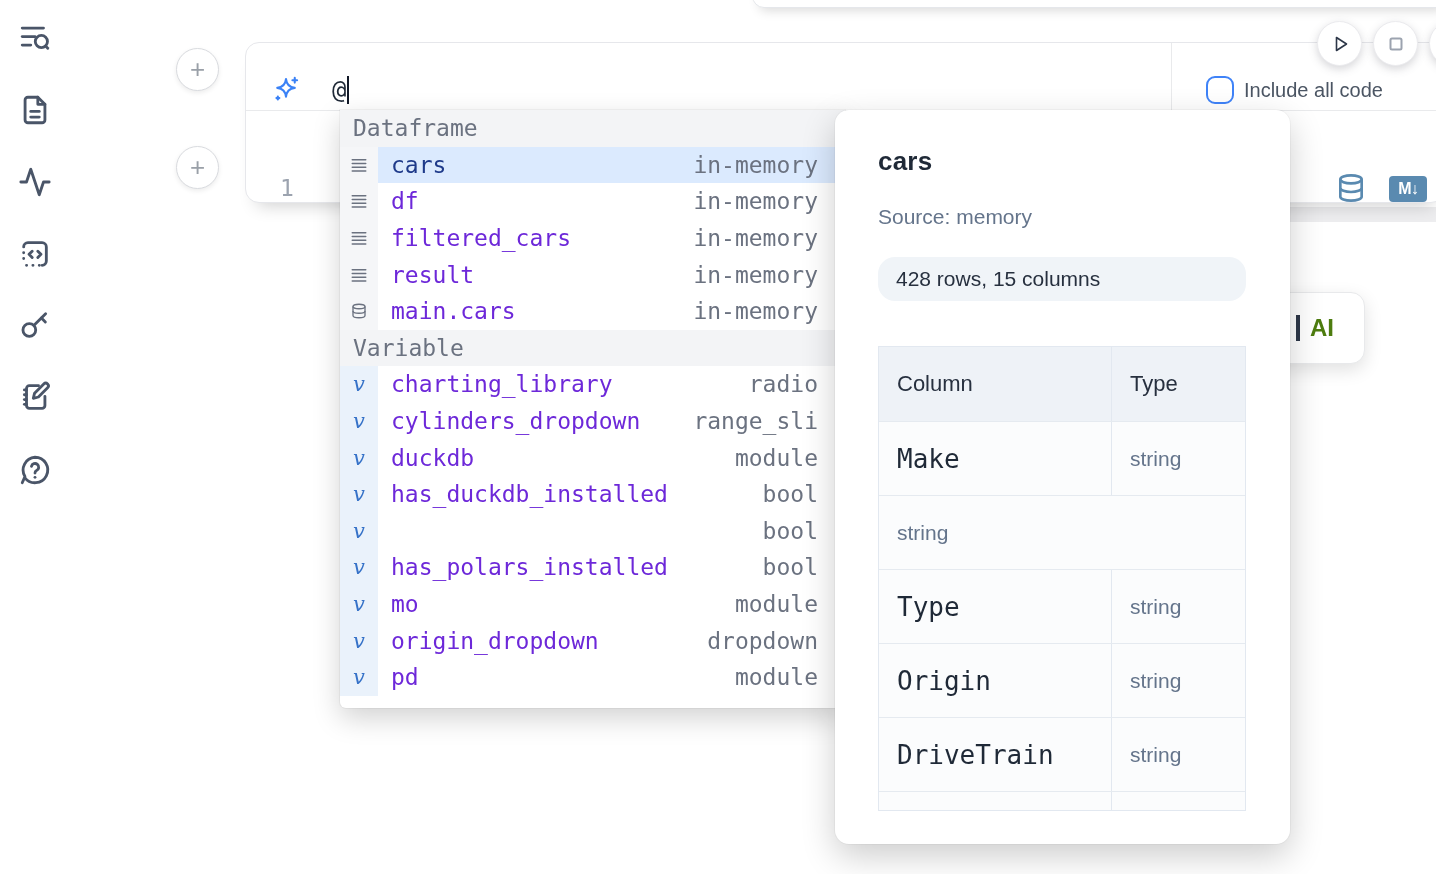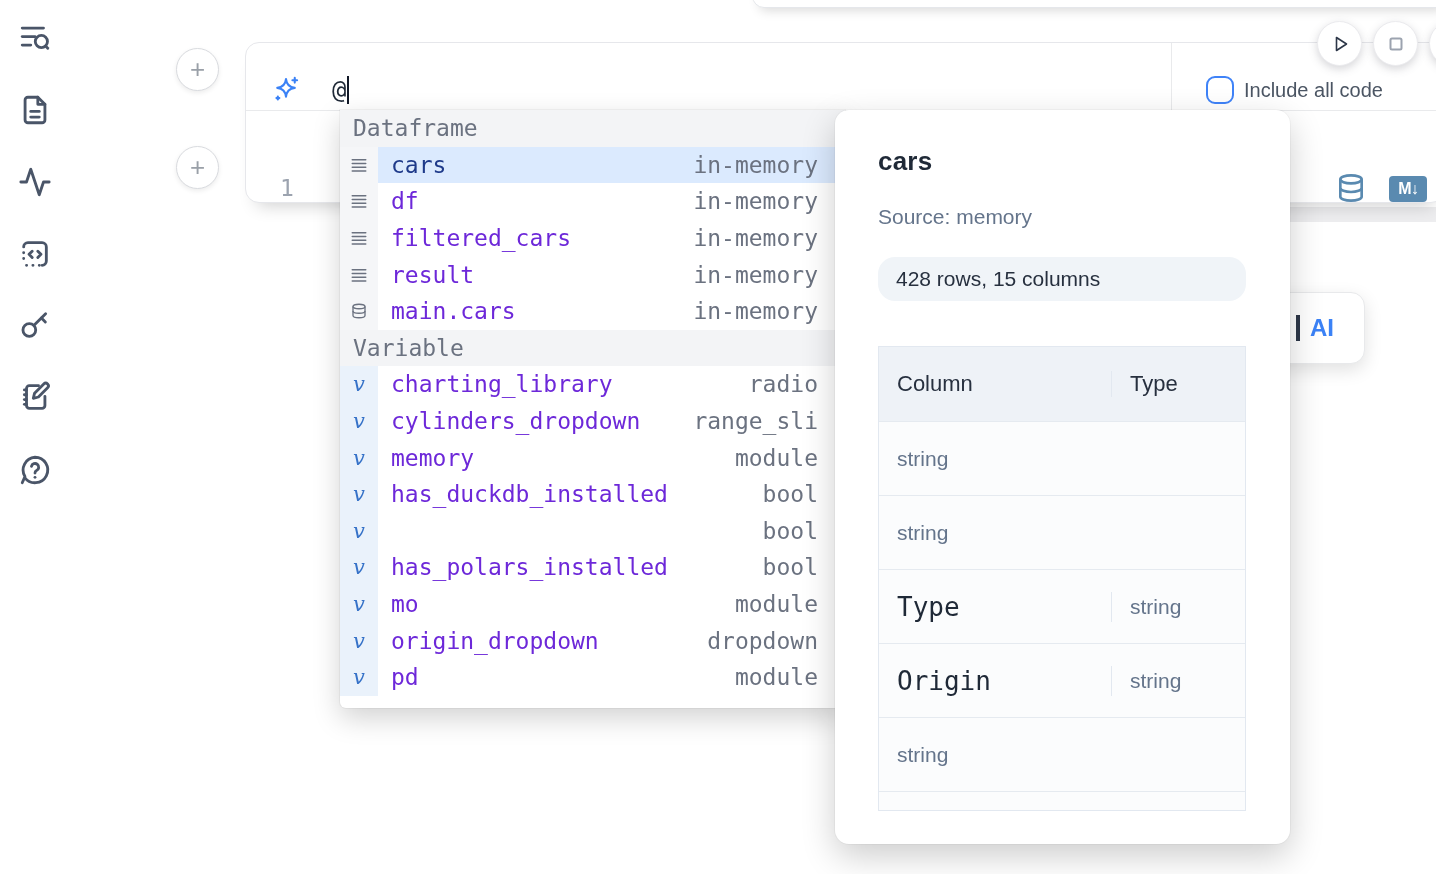--- a/index.html
+++ b/index.html
@@ -56,21 +56,21 @@
              border:1.5px solid #d9dbdf; box-shadow:0 2px 5px rgba(0,0,0,.08); color:#9aa0a8;
              font-size:26px; line-height:40px; text-align:center; cursor:pointer; z-index:3;
              font-family:"Liberation Sans", sans-serif; }
   #add-btn-1 { top:48px; } #add-btn-2 { top:146px; }
 
   
   #ai-btn { left:1160px; top:292px; width:205px; height:72px; background:#fff; border:1px solid #e8e9eb;
             border-radius:14px; box-shadow:0 6px 18px rgba(0,0,0,.12); z-index:4;
             display:flex; align-items:center; justify-content:flex-end; padding-right:30px; cursor:pointer; }
   #ai-btn .bar { width:4px; height:26px; background:#2d3748; margin-right:10px; }
-  #ai-btn .lbl { font-size:24px; font-weight:bold; color:#3b82f6; }
+  #ai-btn .lbl { font-size:24px; font-weight:bold; color:#4d7c0f; }
 
   
   #dropdown { left:340px; top:110px; width:505px; height:598px; background:#fff; z-index:5;
               box-shadow:0 10px 28px rgba(0,0,0,.18), 0 0 0 1px rgba(0,0,0,.04);
               border-radius:0 0 6px 6px; overflow:hidden;
               font-family:"DejaVu Sans Mono", monospace; font-size:23px; }
   .ac-header { height:36.6px; background:#f3f4f6; color:#6b7280; line-height:36.6px; padding-left:13px; }
   .ac-row { display:flex; height:36.6px; align-items:center; cursor:pointer; }
   .ac-gutter { width:38px; height:100%; background:#f5f6f8; display:flex; align-items:center; justify-content:center; flex:none; }
   .ac-row.var .ac-gutter { background:#eaf2fb; }
@@ -84,21 +84,21 @@
   .var-glyph { font-family:"DejaVu Serif", serif; font-style:italic; font-size:21px; color:#3672c8; }
 
   
   #panel { left:835px; top:110px; width:455px; height:734px; background:#fff; border-radius:14px;
            box-shadow:0 12px 34px rgba(0,0,0,.20), 0 0 0 1px rgba(0,0,0,.03); z-index:6; padding:36px 0 0 43px; }
   #panel-title { font-size:26px; font-weight:bold; color:#1f2937; letter-spacing:.2px; }
   #panel-source { margin-top:28px; font-size:21px; color:#64748b; }
   #shape-badge { margin-top:28px; width:368px; height:44px; background:#f0f4f8; border-radius:17px;
                  font-size:21px; color:#27303f; line-height:44px; padding-left:18px; }
   #schema-table { margin-top:45px; width:368px; height:465px; border:1px solid #e2e8f0; overflow:hidden; }
-  .t-row { display:flex; height:74px; border-bottom:1px solid #e5eaf0; background:#fbfcfd;align-items:center; }
+  .t-row { display:flex; height:74px; border-bottom:1px solid #e5eaf0; background:#fbfcfd; }
   .t-row.head { height:75px; background:#eef2f7; }
   .t-c1 { width:233px; border-right:1px solid #e2e8f0; display:flex; align-items:center; padding-left:18px; }
   .t-c2 { flex:1; display:flex; align-items:center; padding-left:18px; }
   .t-row.head .t-c1, .t-row.head .t-c2 { font-size:22px; color:#27303f; }
   .col-name { font-family:"DejaVu Sans Mono", monospace; font-size:26px; color:#1f2937; }
   .col-type { font-size:21px; color:#64748b; }
 </style>
 </head>
 <body>
 
@@ -293,21 +293,21 @@
       <div class="ac-main">
           <span class="ac-name">cylinders_dropdown</span>
           <span class="ac-type">range_sli</span>
         </div>
     </div>
     <div class="ac-row var">
       <div class="ac-gutter">
           <span class="var-glyph">v</span>
         </div>
       <div class="ac-main">
-          <span class="ac-name">memory</span>
+          <span class="ac-name">duckdb</span>
           <span class="ac-type">module</span>
         </div>
     </div>
     <div class="ac-row var">
       <div class="ac-gutter">
           <span class="var-glyph">v</span>
         </div>
       <div class="ac-main">
           <span class="ac-name">has_duckdb_installed</span>
           <span class="ac-type">bool</span>
@@ -363,20 +363,23 @@
     <div id="panel-title">cars</div>
     <div id="panel-source">Source: memory</div>
     <div id="shape-badge">428 rows, 15 columns</div>
 
     <div id="schema-table">
       <div class="t-row head">
         <div class="t-c1">Column</div>
         <div class="t-c2">Type</div>
       </div>
       <div class="t-row">
+        <div class="t-c1">
+            <span class="col-name">Make</span>
+          </div>
         <div class="t-c2">
             <span class="col-type">string</span>
           </div>
       </div>
       <div class="t-row">
         <div class="t-c2">
             <span class="col-type">string</span>
           </div>
       </div>
       <div class="t-row">
@@ -389,20 +392,23 @@
       </div>
       <div class="t-row">
         <div class="t-c1">
             <span class="col-name">Origin</span>
           </div>
         <div class="t-c2">
             <span class="col-type">string</span>
           </div>
       </div>
       <div class="t-row">
+        <div class="t-c1">
+            <span class="col-name">DriveTrain</span>
+          </div>
         <div class="t-c2">
             <span class="col-type">string</span>
           </div>
       </div>
       <div class="t-row">
         <div class="t-c1">
             <span class="col-name"></span>
           </div>
         <div class="t-c2">
             <span class="col-type"></span>

